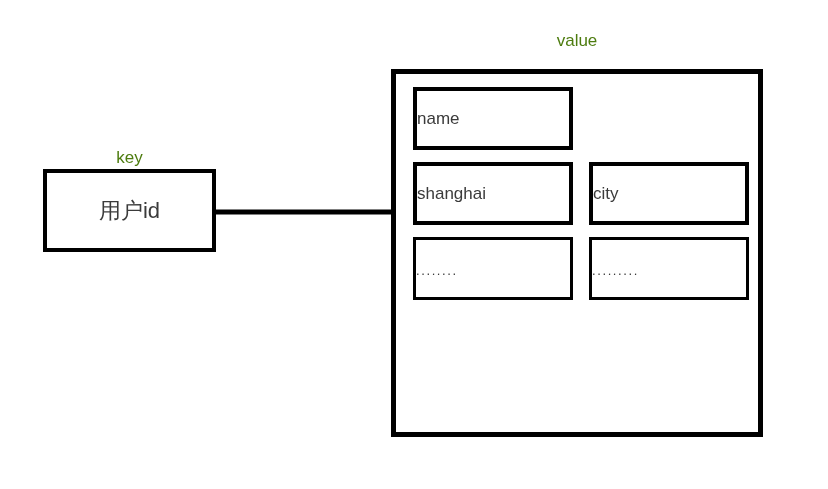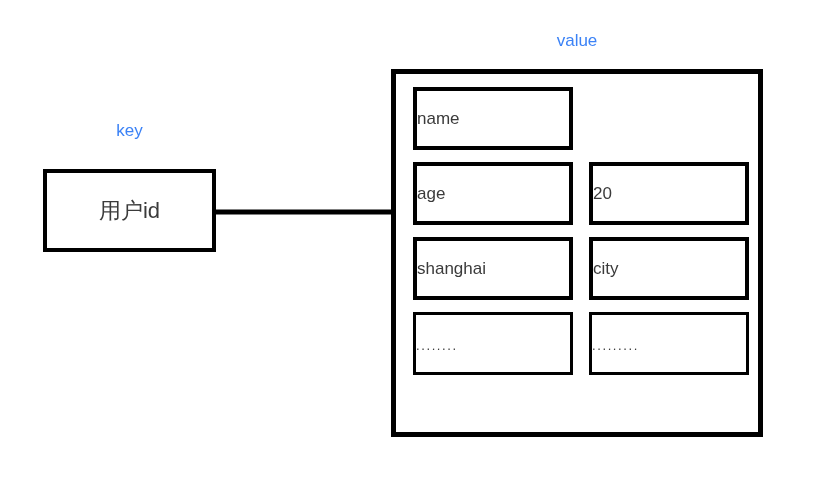--- a/index.html
+++ b/index.html
@@ -21,29 +21,29 @@
     top: 0;
     width: 828px;
     height: 489px;
   }
 
   
   .label {
     position: absolute;
     font-size: 17px;
     line-height: 1;
-    color: #3b82f6;
+    color: #4d7c0f;
     white-space: nowrap;
     text-align: center;
   }
 
   
   #key-label {
     left: 43px;
-    top: 122px;
+    top: 149px;
     width: 173px;
   }
   #key-box {
     position: absolute;
     left: 43px;
     top: 169px;
     width: 173px;
     height: 83px;
     box-sizing: border-box;
     border: 4px solid #000000;
@@ -139,28 +139,20 @@
 
   <div id="value-box">
     <div id="value-grid">
 
       <div class="value-row">
         <div class="value-cell">
           <span class="cell-text">name</span>
         </div>
       </div>
 
-      <div class="value-row">
-        <div class="value-cell">
-          <span class="cell-text">age</span>
-        </div>
-        <div class="value-cell">
-          <span class="cell-text">20</span>
-        </div>
-      </div>
 
       <div class="value-row">
         <div class="value-cell">
           <span class="cell-text">shanghai</span>
         </div>
         <div class="value-cell">
           <span class="cell-text">city</span>
         </div>
       </div>
 

